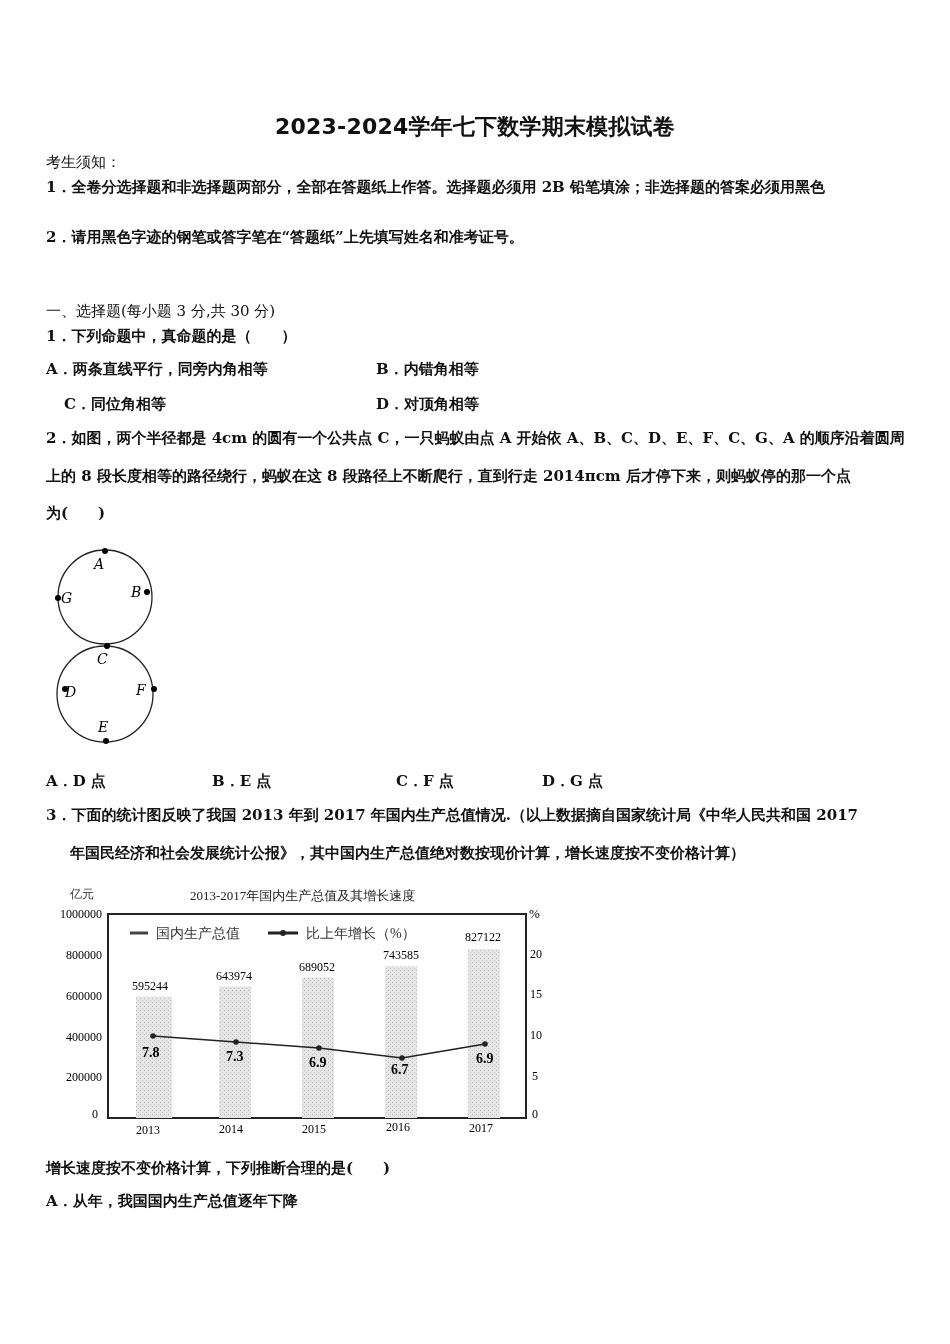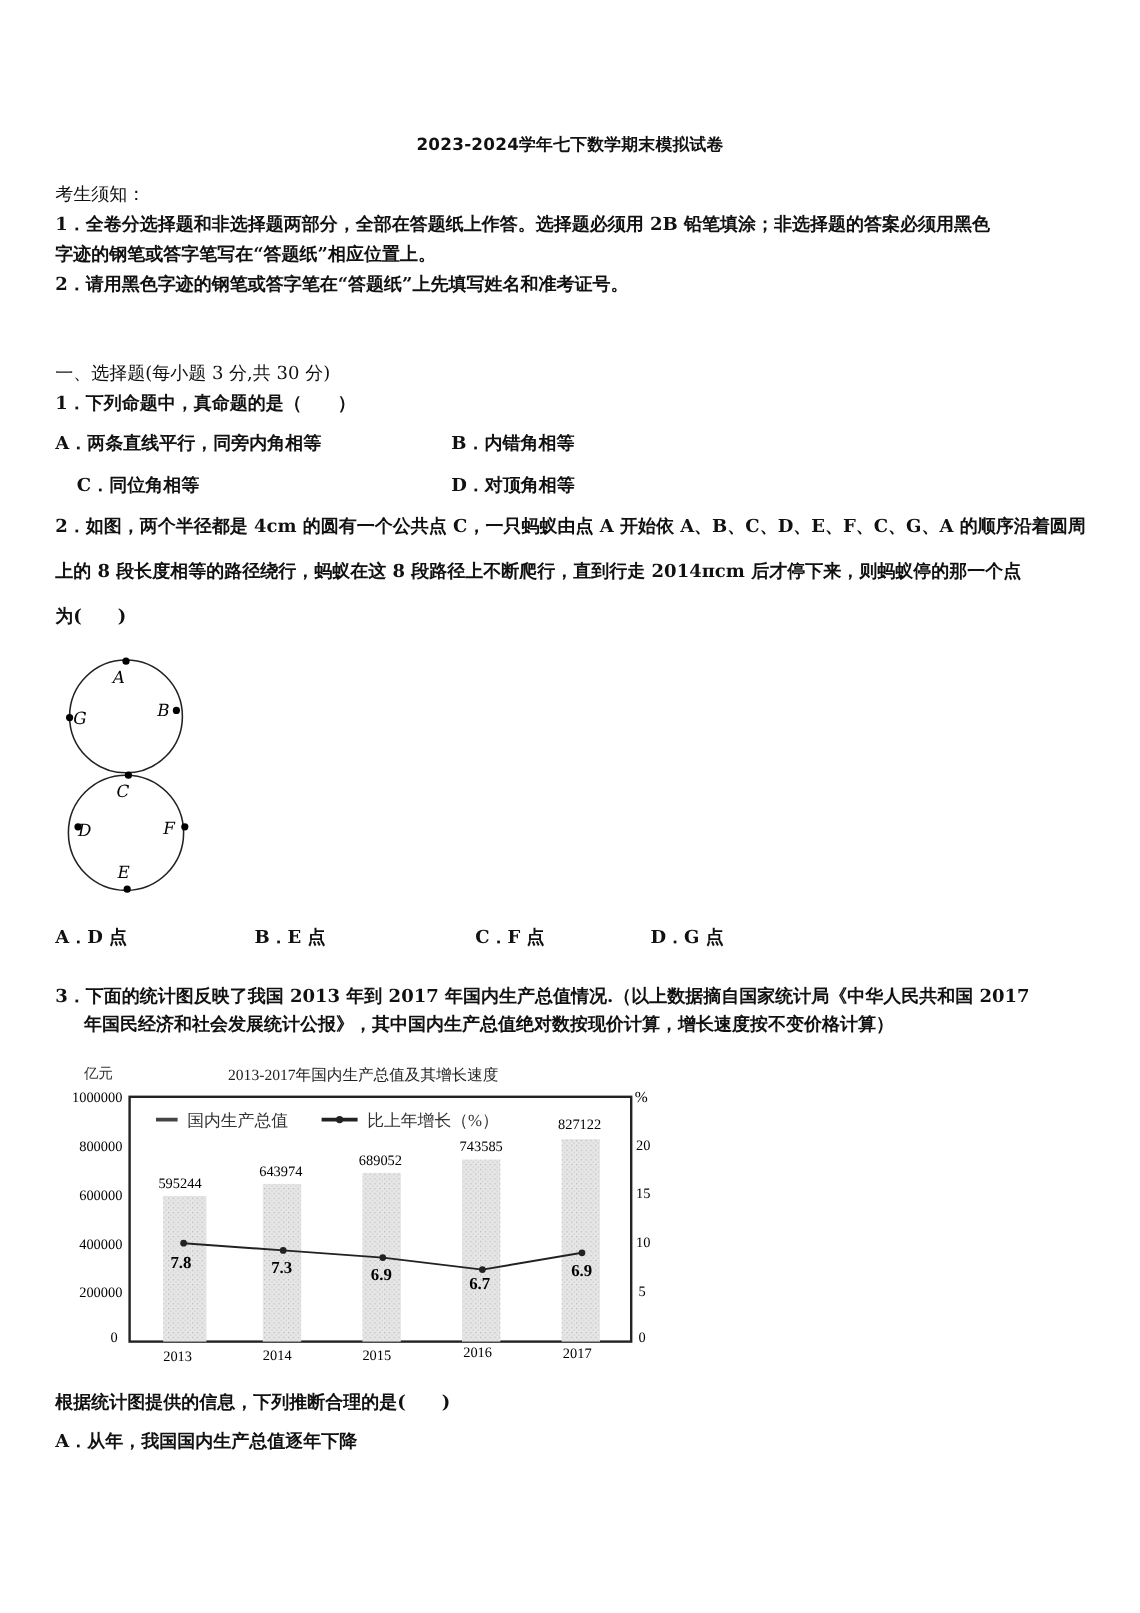--- a/index.html
+++ b/index.html
@@ -1,40 +1,39 @@
 <!DOCTYPE html>
 <html><head>
 <meta charset="utf-8">
 <style>
   html, body { margin: 0; padding: 0; background: #ffffff; }
   body { width: 950px; height: 1344px; position: relative; overflow: hidden;
          font-family: "DejaVu Serif", "Liberation Serif", serif; color: #111; }
   .page { position: absolute; left: 0; top: 0; width: 950px; height: 1344px; }
   .title { position: absolute; top: 112px; left: 0; width: 950px; text-align: center;
            font-family: "DejaVu Sans", "Liberation Sans", sans-serif; font-weight: bold;
-           font-size: 14px; letter-spacing: 0.2px; }
+           font-size: 22px; letter-spacing: 0.2px; }
   .line { position: absolute; left: 46px; font-size: 15px; white-space: nowrap; font-weight: bold; }
   .normal { font-weight: normal; }
   .opt { position: absolute; font-size: 15px; white-space: nowrap; font-weight: bold; }
   
   .fig { position: absolute; left: 48px; top: 547px; width: 112px; height: 200px; }
   
   .chart { position: absolute; left: 40px; top: 882px; width: 530px; height: 260px; }
   .chart text { font-family: "Liberation Serif", "DejaVu Serif", serif; }
 </style>
 </head>
 <body>
 
 <div class="page">
 
   <div class="title">2023-2024学年七下数学期末模拟试卷</div>
 
   <div class="line normal" style="top:153px;">考生须知：</div>
   <div class="line" style="top:178px;">1．全卷分选择题和非选择题两部分，全部在答题纸上作答。选择题必须用 2B 铅笔填涂；非选择题的答案必须用黑色</div>
-  <div class="line" style="top:203px;">字迹的钢笔或答字笔写在“答题纸”相应位置上。</div>
   <div class="line" style="top:228px;">2．请用黑色字迹的钢笔或答字笔在“答题纸”上先填写姓名和准考证号。</div>
 
   <div class="line normal" style="top:302px;">一、选择题(每小题 3 分,共 30 分)</div>
 
   <div class="line" style="top:327px;">1．下列命题中，真命题的是（　　）</div>
   <div class="opt" style="left:46px; top:360px;">A．两条直线平行，同旁内角相等</div>
   <div class="opt" style="left:376px; top:360px;">B．内错角相等</div>
   <div class="opt" style="left:64px; top:395px;">C．同位角相等</div>
   <div class="opt" style="left:376px; top:395px;">D．对顶角相等</div>
 
@@ -59,21 +58,21 @@
     <text x="17" y="150" font-size="14" font-style="italic" font-family="DejaVu Serif, serif">D</text>
     <text x="88" y="148" font-size="14" font-style="italic" font-family="DejaVu Serif, serif">F</text>
     <text x="50" y="185" font-size="14" font-style="italic" font-family="DejaVu Serif, serif">E</text>
   </svg>
 
   <div class="opt" style="left:46px; top:772px;">A．D 点</div>
   <div class="opt" style="left:212px; top:772px;">B．E 点</div>
   <div class="opt" style="left:377px; top:772px;margin-left:19px;">C．F 点</div>
   <div class="opt" style="left:542px; top:772px;">D．G 点</div>
 
-  <div class="line" style="top:806px;margin-top:15px;">3．下面的统计图反映了我国 2013 年到 2017 年国内生产总值情况.（以上数据摘自国家统计局《中华人民共和国 2017</div>
+  <div class="line" style="top:806px;">3．下面的统计图反映了我国 2013 年到 2017 年国内生产总值情况.（以上数据摘自国家统计局《中华人民共和国 2017</div>
   <div class="line" style="top:844px;margin-left:24px;">年国民经济和社会发展统计公报》，其中国内生产总值绝对数按现价计算，增长速度按不变价格计算）</div>
 
   <svg class="chart" viewBox="0 0 530 260">
     <defs>
       <pattern id="dots" width="4" height="4" patternUnits="userSpaceOnUse">
         <rect width="4" height="4" fill="#e6e6e6"></rect>
         <rect x="0" y="0" width="1" height="1" fill="#b8b8b8"></rect>
         <rect x="2" y="2" width="1" height="1" fill="#c8c8c8"></rect>
       </pattern>
     </defs>
@@ -130,16 +129,16 @@
     <text x="351" y="192" font-size="14" font-weight="bold">6.7</text>
     <text x="436" y="181" font-size="14" font-weight="bold">6.9</text>
 
     <text x="96" y="252" font-size="12">2013</text>
     <text x="179" y="251" font-size="12">2014</text>
     <text x="262" y="251" font-size="12">2015</text>
     <text x="346" y="249" font-size="12">2016</text>
     <text x="429" y="250" font-size="12">2017</text>
   </svg>
 
-  <div class="line" style="top:1159px;">根据统计图提供的信息，下列推断合理的是(　　)</div>
+  <div class="line" style="top:1159px;">增长速度按不变价格计算，下列推断合理的是(　　)</div>
   <div class="opt" style="left:46px; top:1192px;text-align:center;">A．从年，我国国内生产总值逐年下降</div>
 
 </div>
 
 </body></html>

